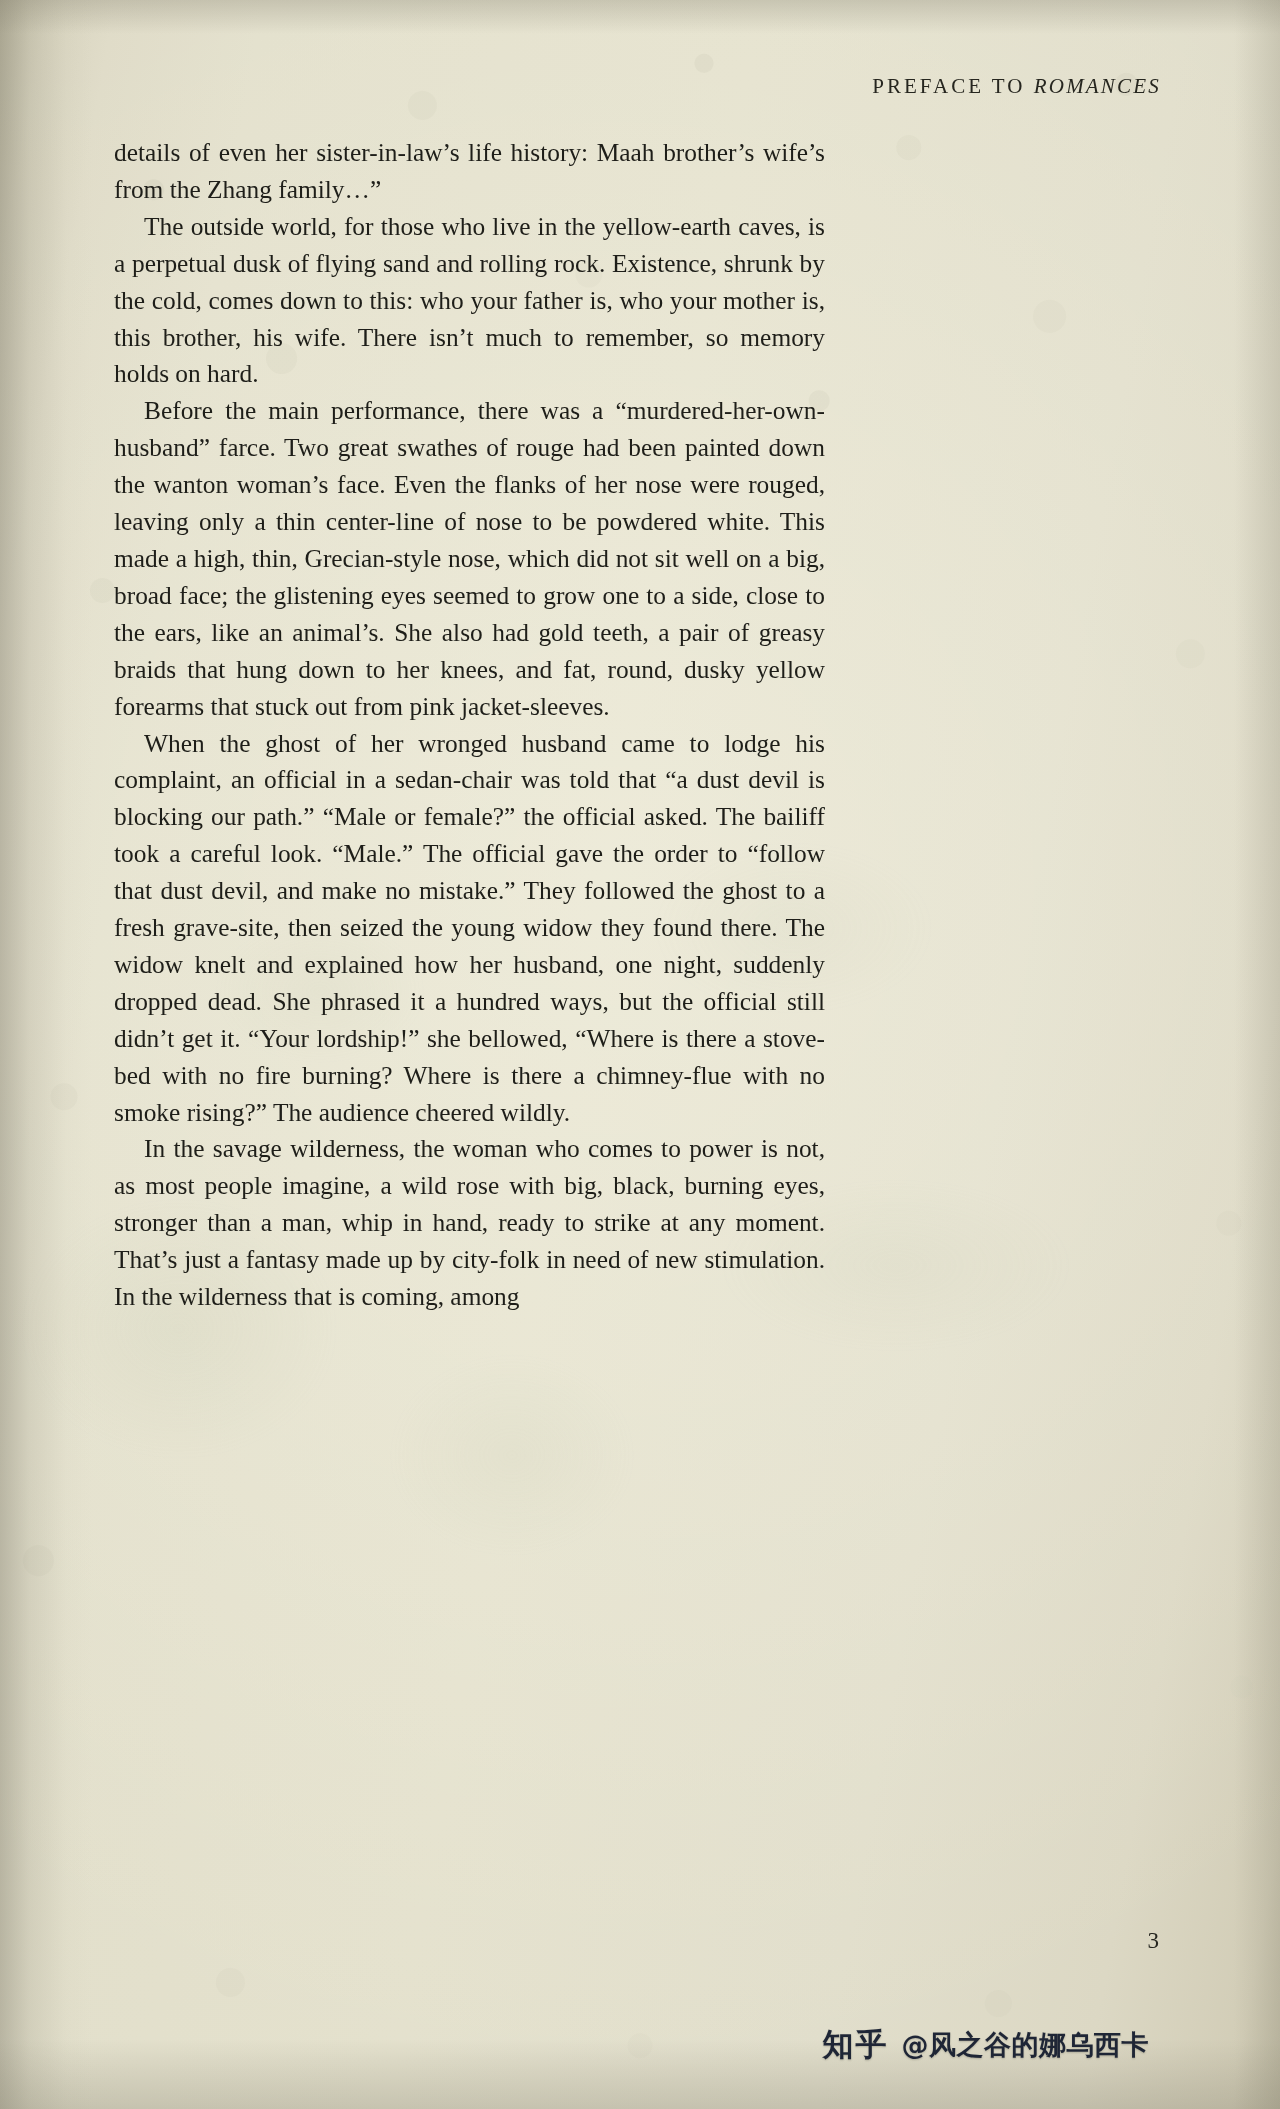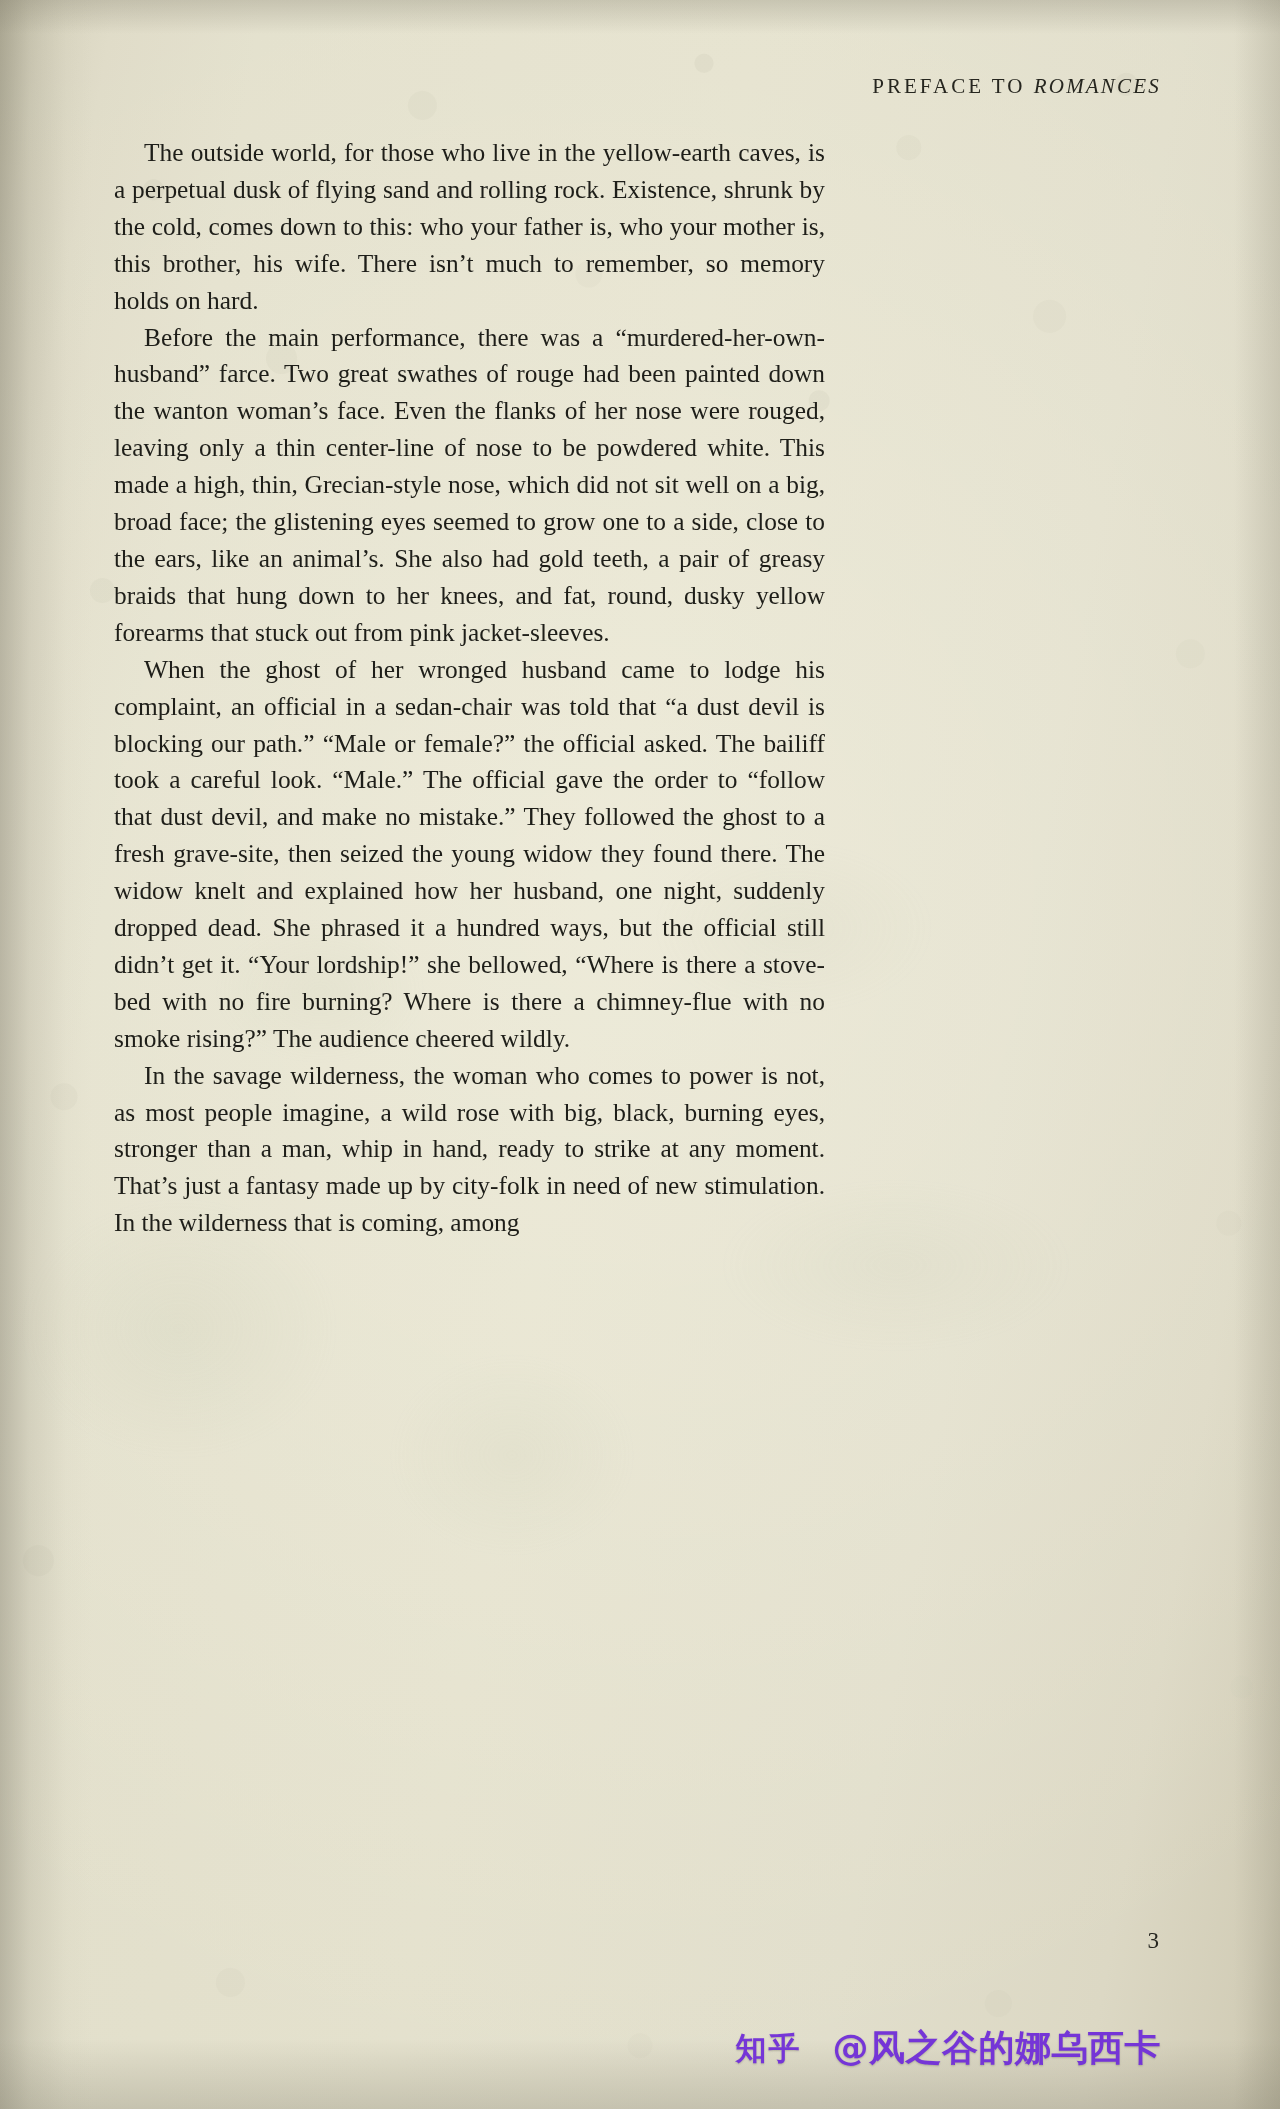--- a/index.html
+++ b/index.html
@@ -130,38 +130,38 @@
     position: absolute;
     right: 121px;
     top: 1928px;
     font-size: 23px;
     color: #262620;
   }
 
   
   .watermark {
     position: absolute;
-    right: 119px;
+    right: 131px;
     top: 2024px;
     display: flex;
     align-items: center;
-    gap: 31px;
+    gap: 13px;
     font-family: "DejaVu Sans", "Liberation Sans", sans-serif;
-    color: #6d28d9;
+    color: #0f172a;
     opacity: .92;
     white-space: nowrap;
   }
   .wm-logo {
     font-size: 31px;
     font-weight: 700;
     letter-spacing: 2px;
     text-shadow: 0 1px 2px rgba(90,88,74,.35);
   }
   .wm-user {
-    font-size: 36px;
+    font-size: 27px;
     font-weight: 600;
     letter-spacing: .5px;
     text-shadow: 0 1px 2px rgba(90,88,74,.35);
   }
 </style>
 </head>
 <body>
 
 <div class="scan">
   <div class="mottle"></div>
@@ -173,20 +173,21 @@
 </div>
 
 <div class="page">
 
   <div class="running-head">
     <span>PREFACE TO</span>
     <span class="ital">ROMANCES</span>
   </div>
 
   <div class="text-block">
+    <p>details of even her sister-in-law’s life history: Maah brother’s wife’s from the Zhang family…”</p>
     <p class="ind">The outside world, for those who live in the yellow-earth caves, is a perpetual dusk of flying sand and rolling rock. Existence, shrunk by the cold, comes down to this: who your father is, who your mother is, this brother, his wife. There isn’t much to remember, so memory holds on hard.</p>
     <p class="ind">Before the main performance, there was a “murdered-her-own-husband” farce. Two great swathes of rouge had been painted down the wanton woman’s face. Even the flanks of her nose were rouged, leaving only a thin center-line of nose to be powdered white. This made a high, thin, Grecian-style nose, which did not sit well on a big, broad face; the glistening eyes seemed to grow one to a side, close to the ears, like an animal’s. She also had gold teeth, a pair of greasy braids that hung down to her knees, and fat, round, dusky yellow forearms that stuck out from pink jacket-sleeves.</p>
     <p class="ind">When the ghost of her wronged husband came to lodge his complaint, an official in a sedan-chair was told that “a dust devil is blocking our path.” “Male or female?” the official asked. The bailiff took a careful look. “Male.” The official gave the order to “follow that dust devil, and make no mistake.” They followed the ghost to a fresh grave-site, then seized the young widow they found there. The widow knelt and explained how her husband, one night, suddenly dropped dead. She phrased it a hundred ways, but the official still didn’t get it. “Your lordship!” she bellowed, “Where is there a stove-bed with no fire burning? Where is there a chimney-flue with no smoke rising?” The audience cheered wildly.</p>
     <p class="ind">In the savage wilderness, the woman who comes to power is not, as most people imagine, a wild rose with big, black, burning eyes, stronger than a man, whip in hand, ready to strike at any moment. That’s just a fantasy made up by city-folk in need of new stimulation. In the wilderness that is coming, among</p>
   </div>
 
   <div class="folio">3</div>
 
   <div class="watermark">
     <span class="wm-logo">知乎</span>

